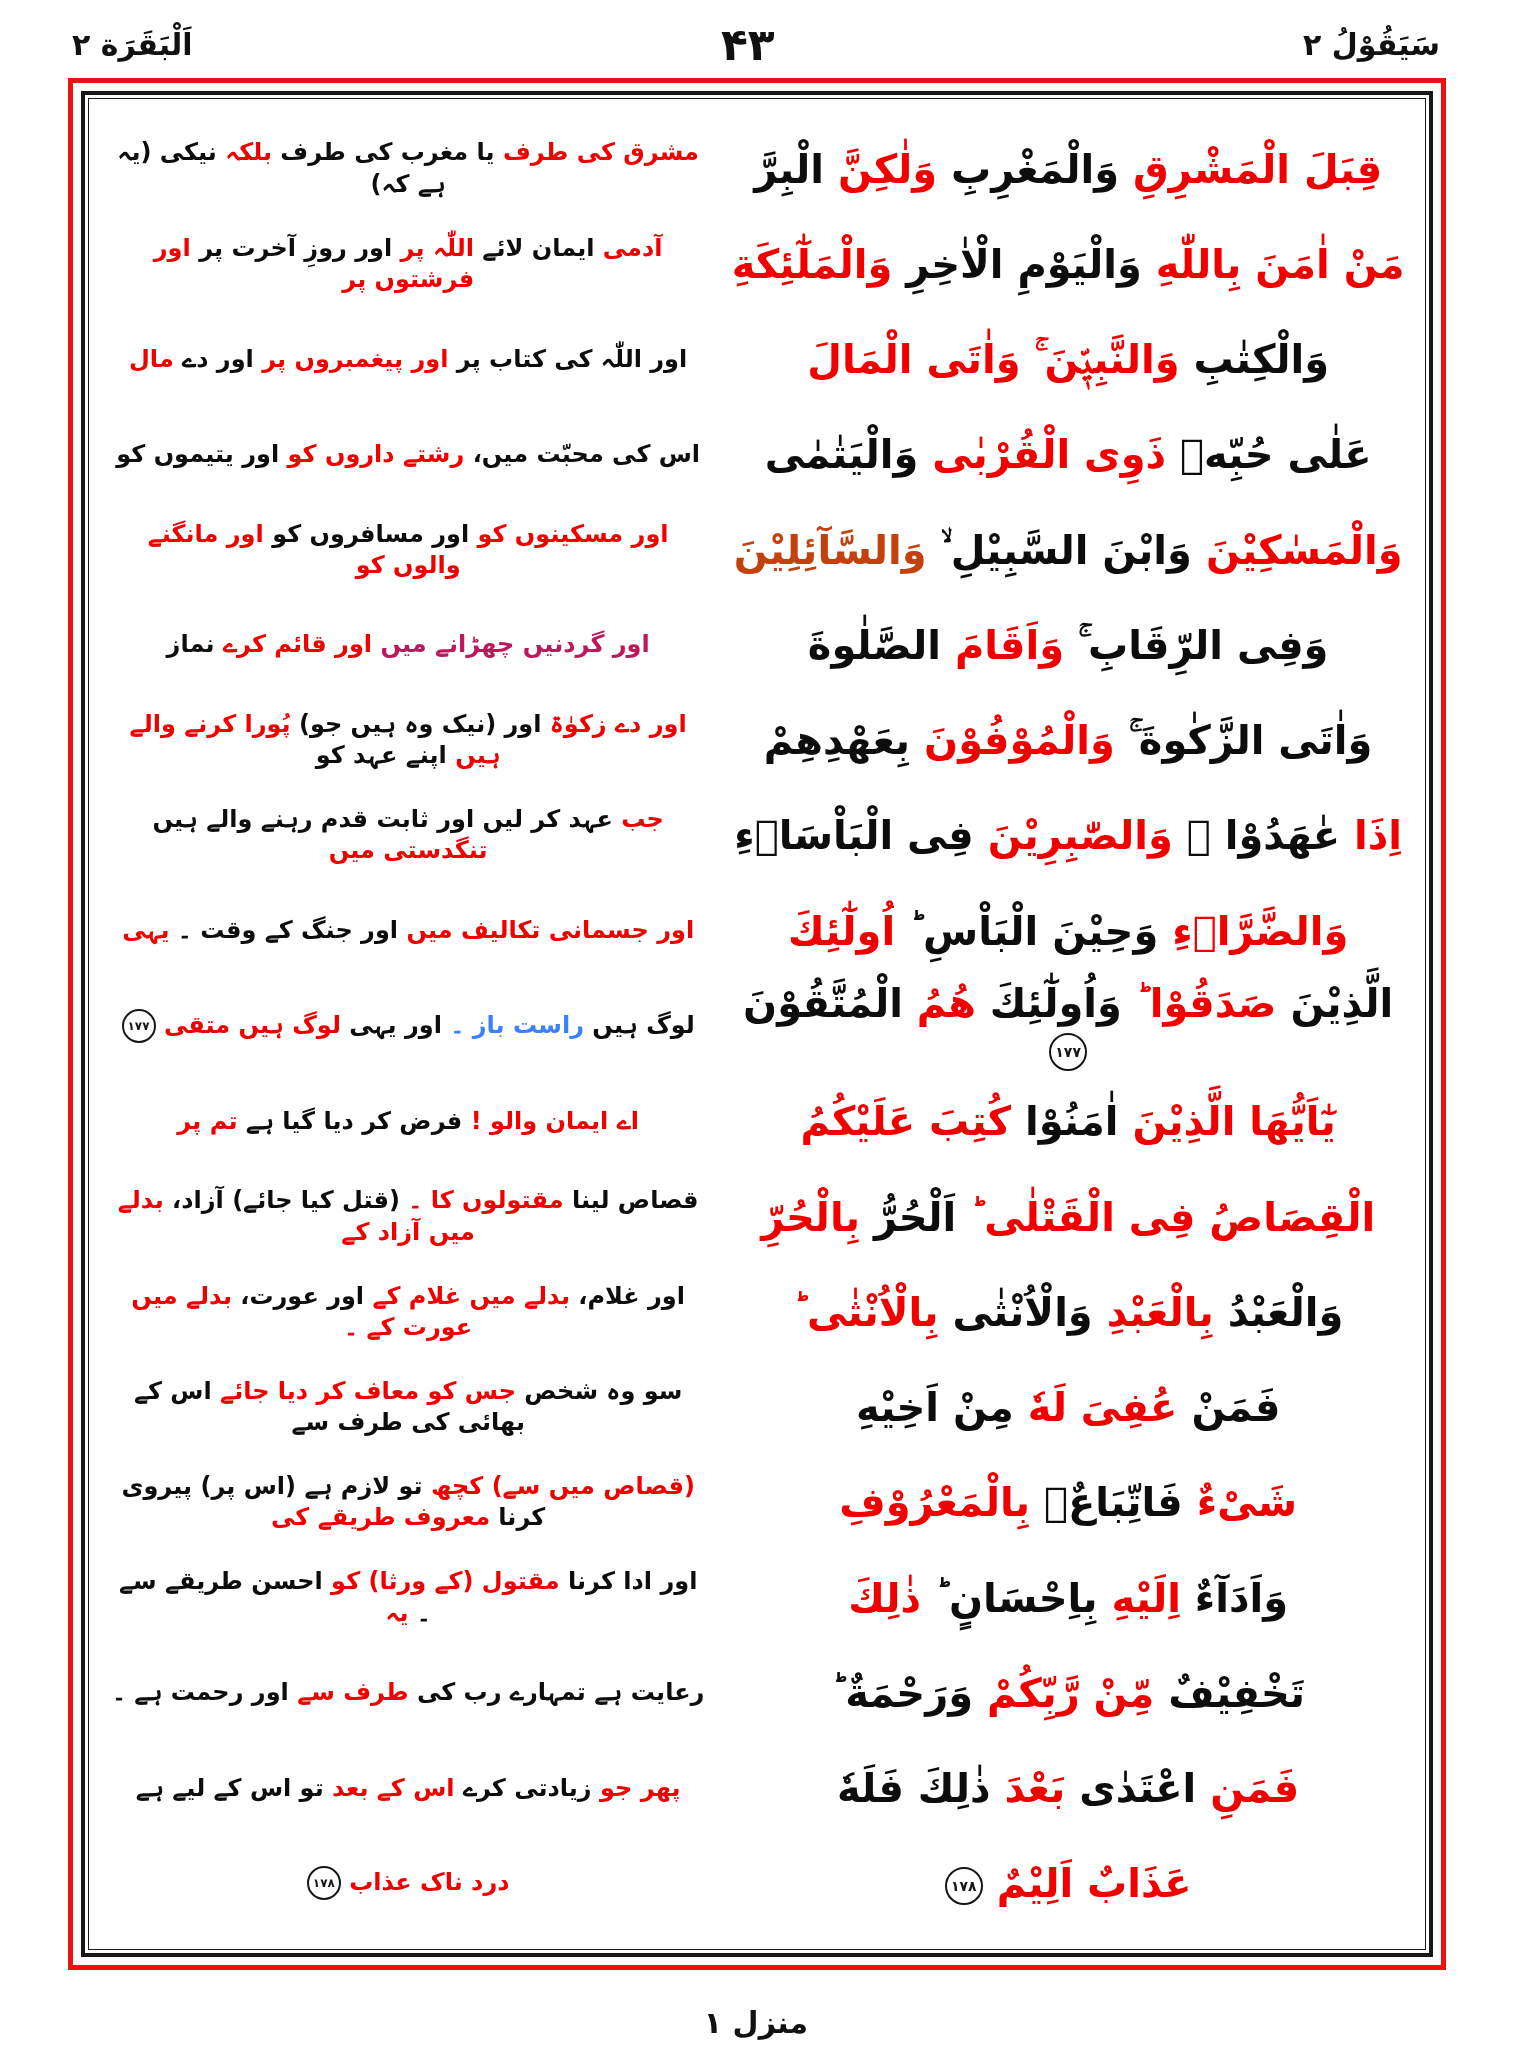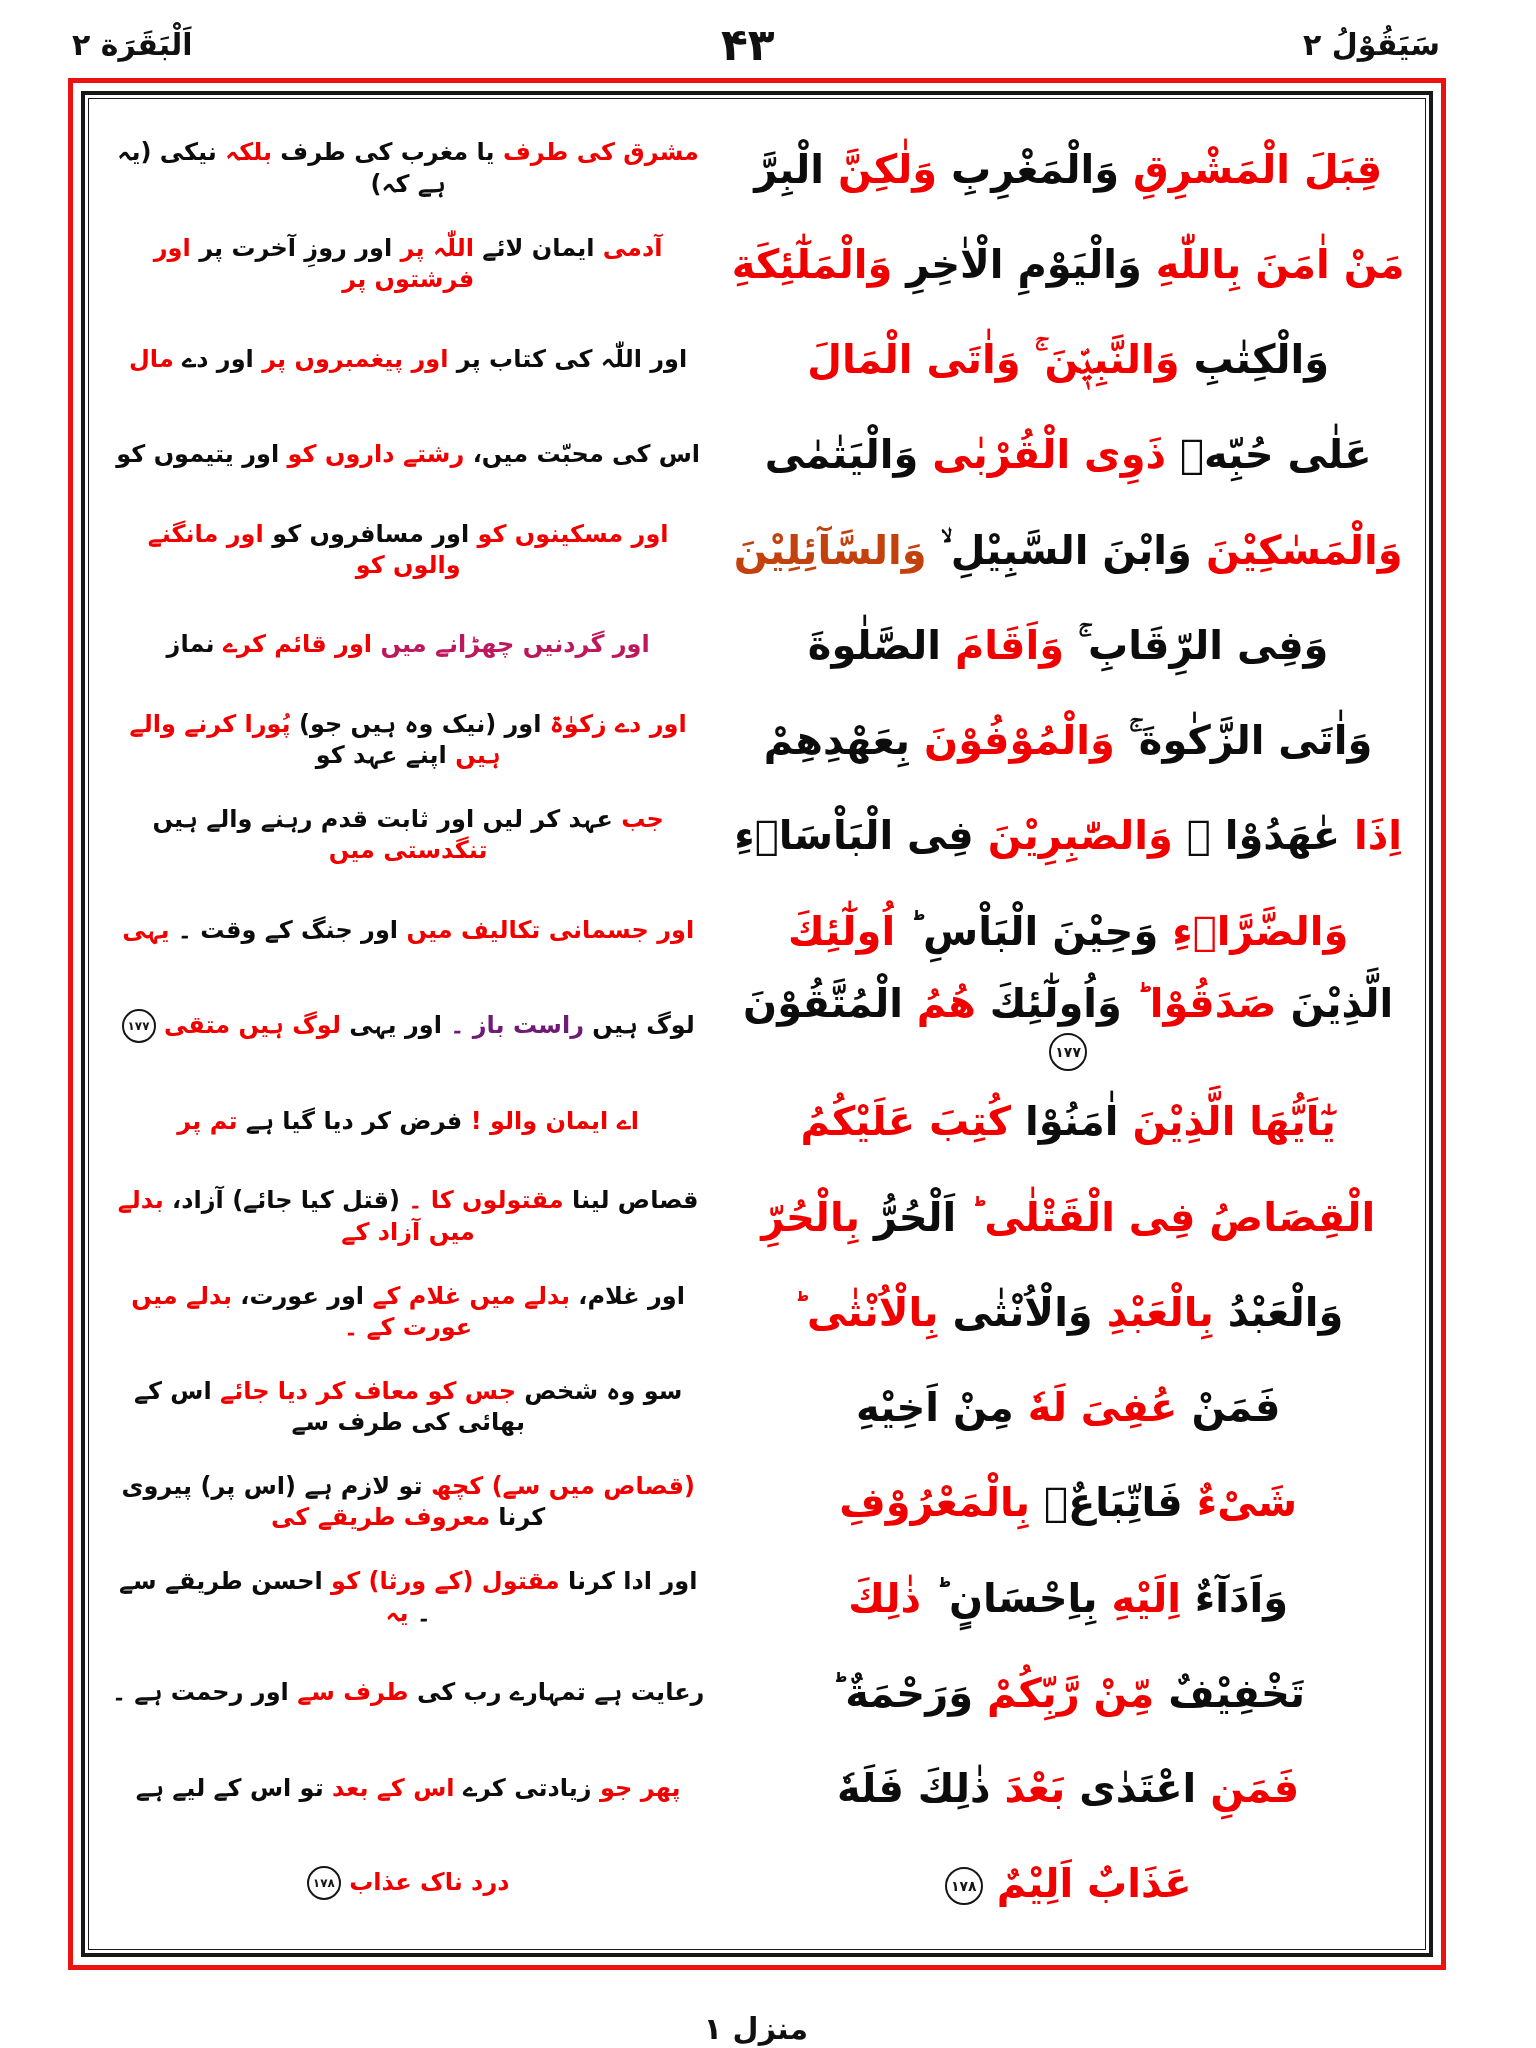--- a/index.html
+++ b/index.html
@@ -23,21 +23,21 @@
   .cell{direction:rtl;unicode-bidi:embed;text-align:center;}
   .urdu-cell{font-size:24px;font-weight:bold;line-height:1.3;color:#111;}
   .arabic-cell{font-size:40px;font-weight:bold;line-height:1.15;color:#111;}
   .seg{white-space:normal;}
   .marker{display:inline-flex;align-items:center;justify-content:center;
           width:34px;height:34px;border:2px solid #161616;border-radius:50%;
           font-size:14px;font-weight:bold;color:#161616;vertical-align:middle;
           line-height:1;background:#fff;}
   .urdu-cell .marker{width:30px;height:30px;font-size:12px;}
   
-  .footer{position:absolute;bottom:2px;left:0;right:0;text-align:center;
+  .footer{position:absolute;bottom:8px;left:0;right:0;text-align:center;
           font-size:30px;font-weight:bold;color:#111;direction:rtl;}
 </style>
 </head>
 <body>
 
 <div class="page">
 
   <div class="header">
     <div class="side" dir="rtl">اَلْبَقَرَة ٢</div>
     <div class="pageno">۴۳</div>
@@ -77,21 +77,21 @@
           </div>
           <div class="row">
             <div class="cell urdu-cell" dir="rtl"><span class="seg" style="color: rgb(241, 0, 0);">جب</span> <span class="seg" style="color: rgb(13, 13, 13);">عہد کر لیں</span> <span class="seg" style="color: rgb(13, 13, 13);">اور ثابت قدم رہنے والے ہیں</span> <span class="seg" style="color: rgb(241, 0, 0);">تنگدستی میں</span></div>
             <div class="cell arabic-cell" dir="rtl"><span class="seg" style="color: rgb(241, 0, 0);">اِذَا</span> <span class="seg" style="color: rgb(13, 13, 13);">عٰهَدُوْا ۚ</span> <span class="seg" style="color: rgb(241, 0, 0);">وَالصّٰبِرِيْنَ</span> <span class="seg" style="color: rgb(13, 13, 13);">فِى الْبَاْسَاۤءِ</span></div>
           </div>
           <div class="row">
             <div class="cell urdu-cell" dir="rtl"><span class="seg" style="color: rgb(241, 0, 0);">اور جسمانی تکالیف میں</span> <span class="seg" style="color: rgb(13, 13, 13);">اور جنگ کے وقت ۔</span> <span class="seg" style="color: rgb(241, 0, 0);">یہی</span></div>
             <div class="cell arabic-cell" dir="rtl"><span class="seg" style="color: rgb(241, 0, 0);">وَالضَّرَّاۤءِ</span> <span class="seg" style="color: rgb(13, 13, 13);">وَحِيْنَ الْبَاْسِ ؕ</span> <span class="seg" style="color: rgb(241, 0, 0);">اُولٰٓئِكَ</span></div>
           </div>
           <div class="row">
-            <div class="cell urdu-cell" dir="rtl"><span class="seg" style="color: rgb(13, 13, 13);">لوگ ہیں</span> <span class="seg" style="color: #701a75; margin-top: 40px;">راست باز ۔</span> <span class="seg" style="color: rgb(13, 13, 13);">اور یہی</span> <span class="seg" style="color: rgb(241, 0, 0);">لوگ ہیں متقی</span> <span class="marker">١٧٧</span></div>
+            <div class="cell urdu-cell" dir="rtl"><span class="seg" style="color: rgb(13, 13, 13);">لوگ ہیں</span> <span class="seg" style="color: #3b82f6; margin-top: 40px;">راست باز ۔</span> <span class="seg" style="color: rgb(13, 13, 13);">اور یہی</span> <span class="seg" style="color: rgb(241, 0, 0);">لوگ ہیں متقی</span> <span class="marker">١٧٧</span></div>
             <div class="cell arabic-cell" dir="rtl"><span class="seg" style="color: rgb(13, 13, 13);">الَّذِيْنَ</span> <span class="seg" style="color: rgb(241, 0, 0);">صَدَقُوْا ؕ</span> <span class="seg" style="color: rgb(13, 13, 13);">وَاُولٰٓئِكَ</span> <span class="seg" style="color: rgb(241, 0, 0);">هُمُ</span> <span class="seg" style="color: rgb(13, 13, 13);">الْمُتَّقُوْنَ</span> <span class="marker">١٧٧</span></div>
           </div>
           <div class="row">
             <div class="cell urdu-cell" dir="rtl"><span class="seg" style="color: rgb(241, 0, 0);">اے ایمان والو !</span> <span class="seg" style="color: rgb(13, 13, 13);">فرض کر دیا گیا ہے</span> <span class="seg" style="color: rgb(241, 0, 0);">تم پر</span></div>
             <div class="cell arabic-cell" dir="rtl"><span class="seg" style="color: rgb(241, 0, 0);">يٰٓاَيُّهَا الَّذِيْنَ</span> <span class="seg" style="color: rgb(13, 13, 13);">اٰمَنُوْا</span> <span class="seg" style="color: rgb(241, 0, 0);">كُتِبَ</span> <span class="seg" style="color: rgb(241, 0, 0);">عَلَيْكُمُ</span></div>
           </div>
           <div class="row">
             <div class="cell urdu-cell" dir="rtl"><span class="seg" style="color: rgb(13, 13, 13);">قصاص لینا</span> <span class="seg" style="color: rgb(241, 0, 0);">مقتولوں کا ۔</span> <span class="seg" style="color: rgb(13, 13, 13);">(قتل کیا جائے) آزاد،</span> <span class="seg" style="color: rgb(241, 0, 0);">بدلے میں آزاد کے</span></div>
             <div class="cell arabic-cell" dir="rtl"><span class="seg" style="color: rgb(241, 0, 0);">الْقِصَاصُ</span> <span class="seg" style="color: rgb(241, 0, 0);">فِى الْقَتْلٰى ؕ</span> <span class="seg" style="color: rgb(13, 13, 13);">اَلْحُرُّ</span> <span class="seg" style="color: rgb(241, 0, 0);">بِالْحُرِّ</span></div>
           </div>

